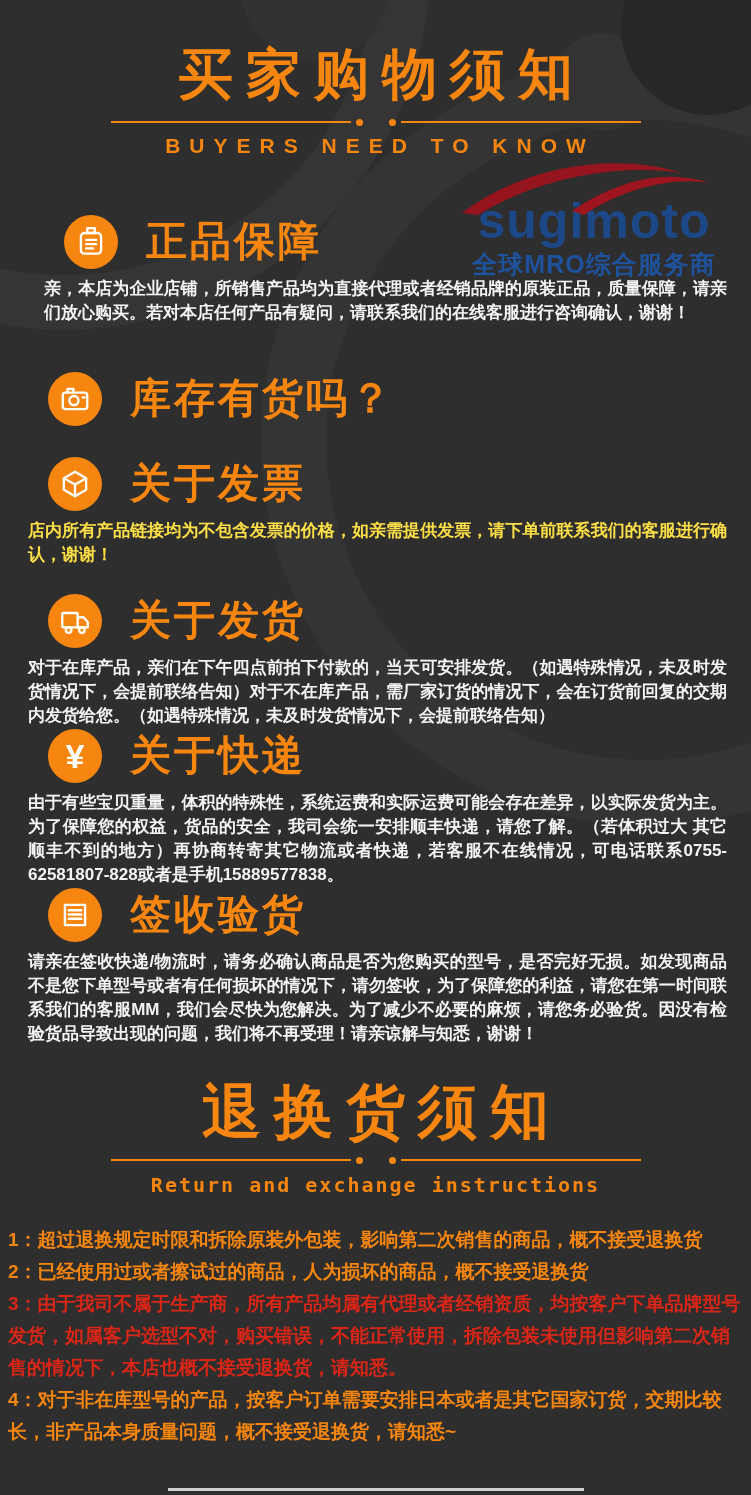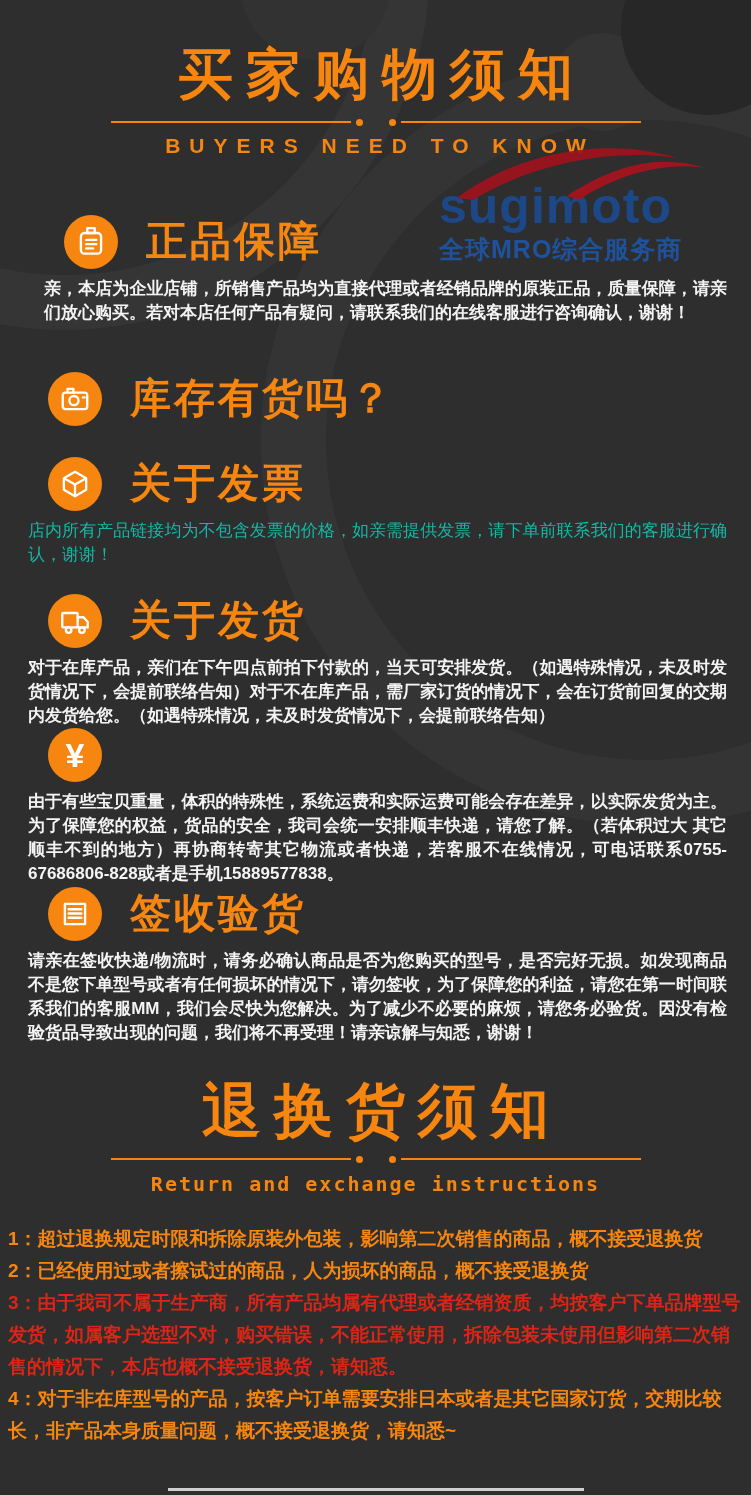--- a/index.html
+++ b/index.html
@@ -28,41 +28,41 @@
   .divider{width:530px;margin:14px auto 0;display:flex;align-items:center;height:8px;}
   .divider .dl{flex:1;height:2px;background:#f6860f;}
   .divider .dot{width:7px;height:7px;border-radius:50%;background:#f6860f;margin:0 5px;}
   .divider .gap{width:16px;}
   .sub-title{
     margin-top:8px;font-size:21px;line-height:24px;font-weight:bold;
     color:#f6860f;letter-spacing:9px;text-indent:9px;
   }
 
   
-  .logo{position:absolute;top:144px;right:2px;width:310px;z-index:3;opacity:.93;}
+  .logo{position:absolute;top:159px;right:2px;width:310px;text-align:center;z-index:3;opacity:.93;}
   .logo-swoosh{position:relative;height:52px;margin-bottom:-16px;}
   .logo-name{font-size:50px;line-height:52px;font-weight:bold;color:#1c4a8e;letter-spacing:1px;}
   .logo-tagline{font-size:25px;line-height:30px;font-weight:bold;color:#1e55a5;letter-spacing:1px;margin-top:2px;}
 
   
   .sections{margin-top:56px;}
   .sec{margin-bottom:30px;}
   .sec-head{display:flex;align-items:center;padding-left:48px;}
   .icon-circle{
     width:54px;height:54px;border-radius:50%;background:#f6860f;
     display:flex;align-items:center;justify-content:center;flex:none;
   }
   .icon-circle svg{display:block;}
   .yuan-glyph{font-size:34px;font-weight:900;color:#fff;line-height:1;}
   .sec-title{font-size:41px;font-weight:900;color:#f6860f;margin-left:28px;letter-spacing:3px;}
   .sec-body{
     margin:8px 24px 0 28px;font-size:17px;line-height:24px;
     color:#f4f4f4;font-weight:600;text-align:justify;
   }
-  .sec-body.red{color:#14b8a6;font-weight:400;}
+  .sec-body.red{color:#fde047;font-weight:700;}
   .sec-auth{margin-bottom:46px;margin-left:16px;}
   .sec-stock{margin-bottom:30px;}
   .sec-invoice{margin-bottom:26px;}
   .sec-ship{margin-bottom:0px;}
   .sec-express{margin-bottom:0px;}
   .sec-inspect{margin-bottom:0px;}
 
   
   .returns-header{margin-top:36px;text-align:center;}
   .returns-title{
@@ -174,22 +174,23 @@
         <div class="sec-title">关于发货</div>
       </div>
       <div class="sec-body">对于在库产品，亲们在下午四点前拍下付款的，当天可安排发货。（如遇特殊情况，未及时发货情况下，会提前联络告知）对于不在库产品，需厂家订货的情况下，会在订货前回复的交期内发货给您。（如遇特殊情况，未及时发货情况下，会提前联络告知）</div>
     </div>
 
     <div class="sec sec-express">
       <div class="sec-head">
         <div class="icon-circle">
           <span class="yuan-glyph">¥</span>
         </div>
-      </div>
-      <div class="sec-body">由于有些宝贝重量，体积的特殊性，系统运费和实际运费可能会存在差异，以实际发货为主。为了保障您的权益，货品的安全，我司会统一安排顺丰快递，请您了解。（若体积过大 其它顺丰不到的地方）再协商转寄其它物流或者快递，若客服不在线情况，可电话联系0755-67686806-828或者是手机15889577838。</div>
+        <div class="sec-title">关于快递</div>
+      </div>
+      <div class="sec-body">由于有些宝贝重量，体积的特殊性，系统运费和实际运费可能会存在差异，以实际发货为主。为了保障您的权益，货品的安全，我司会统一安排顺丰快递，请您了解。（若体积过大 其它顺丰不到的地方）再协商转寄其它物流或者快递，若客服不在线情况，可电话联系0755-62581807-828或者是手机15889577838。</div>
     </div>
 
     <div class="sec sec-inspect">
       <div class="sec-head">
         <div class="icon-circle">
           <svg width="34" height="34" viewBox="0 0 32 32" fill="none" stroke="#fff" stroke-width="2.2" stroke-linecap="round" stroke-linejoin="round">
             <rect x="6.5" y="6.5" width="19" height="19"></rect>
             <path d="M10 11.5h12M10 15.5h12M10 19.5h12"></path>
           </svg>
         </div>

